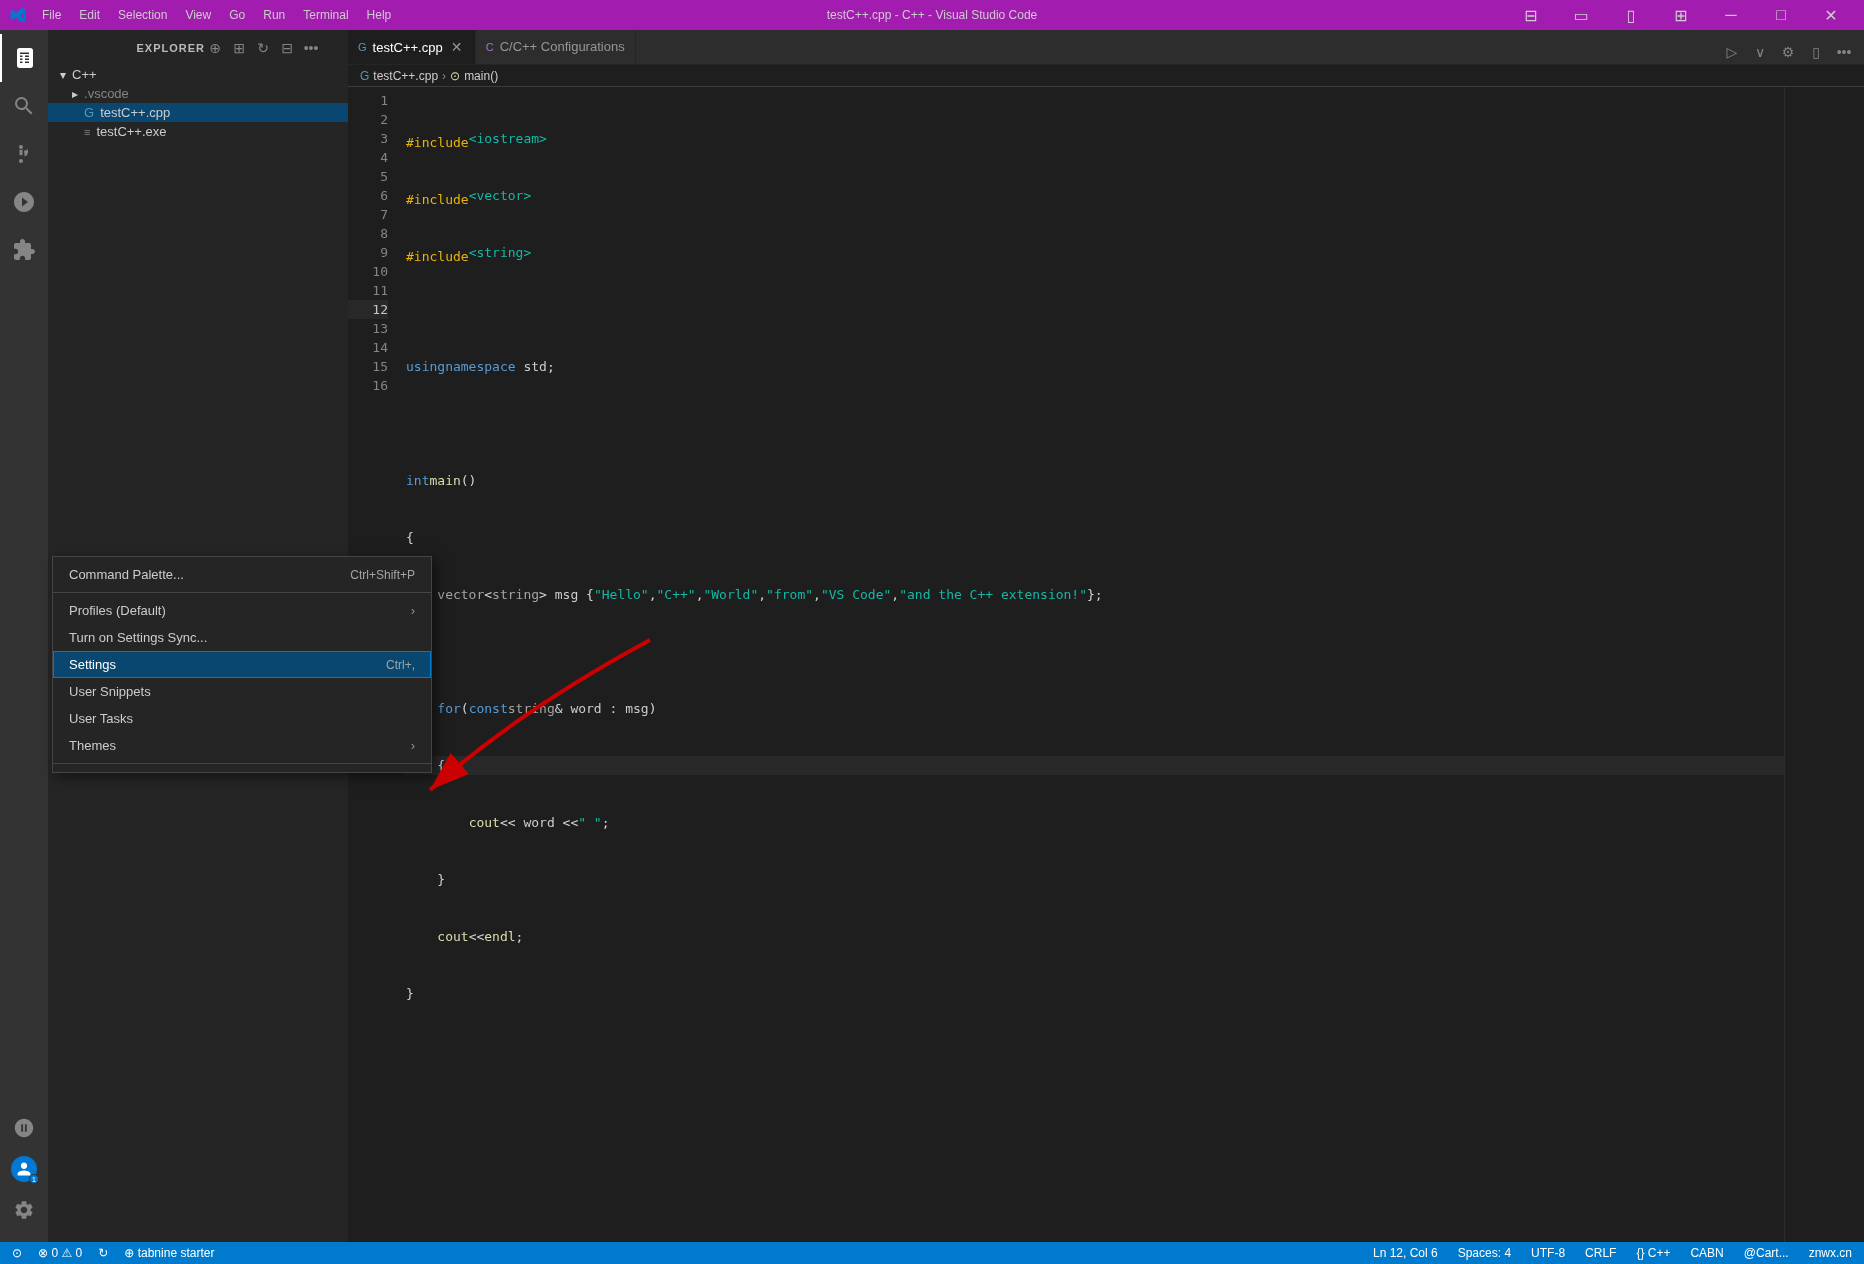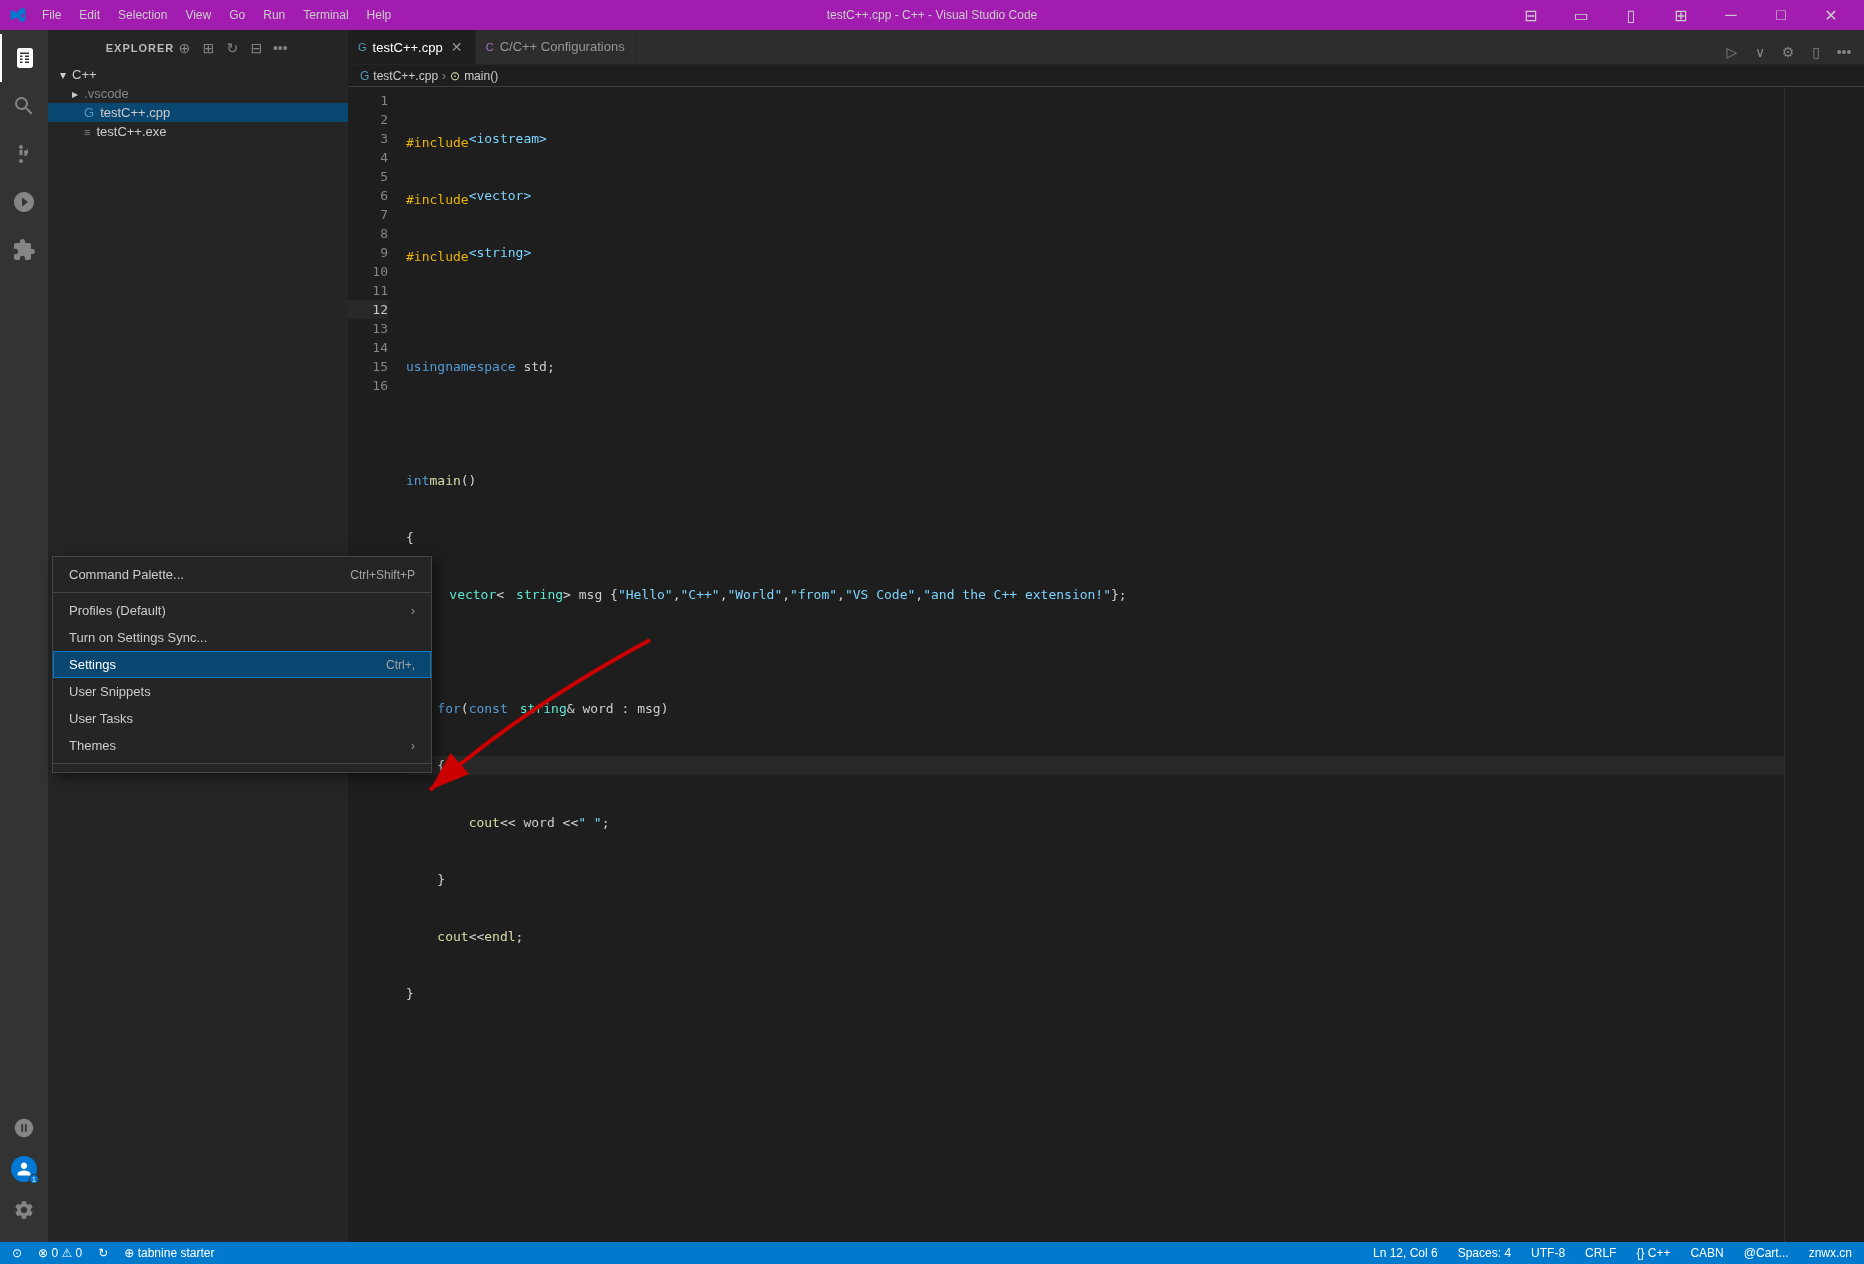--- a/index.html
+++ b/index.html
@@ -133,21 +133,21 @@
     #sidebar {
       width: 300px;
       background: #252526;
       display: flex;
       flex-direction: column;
     }
     #sidebar-header {
       height: 35px;
       display: flex;
       align-items: center;
-      justify-content: center;
+      justify-content: flex-end;
       padding: 0 27px;
     }
     #sidebar-header span {
       font-size: 11px;
       font-weight: 700;
       color: #bbbbbb;
       letter-spacing: 1px;
       text-transform: uppercase;
     }
     .sidebar-actions {
@@ -266,23 +266,23 @@
       padding-top: 4px;
       padding-left: 8px;
       background: #1e1e1e;
       white-space: pre;
       overflow: hidden;
     }
 
     
     .kw { color: #569cd6; }
     .fn { color: #dcdcaa; }
-    .str { color: #7dd3fc; }
+    .str { color: #14b8a6; }
     .inc { color: #eab308; margin-top: 8px; }
-    .type { color: #5eead4; margin-left: 12px; }
+    .type { color: #a3a3a3; }
     .op { color: #d4d4d4; }
     .punct { color: #d4d4d4; }
 
     .line { height: 19px; display: flex; align-items: center; }
     .line.active-line { background: #282828; }
     #minimap {
       width: 80px;
       background: #1e1e1e;
       border-left: 1px solid #3c3c3c;
       opacity: 0.5;

